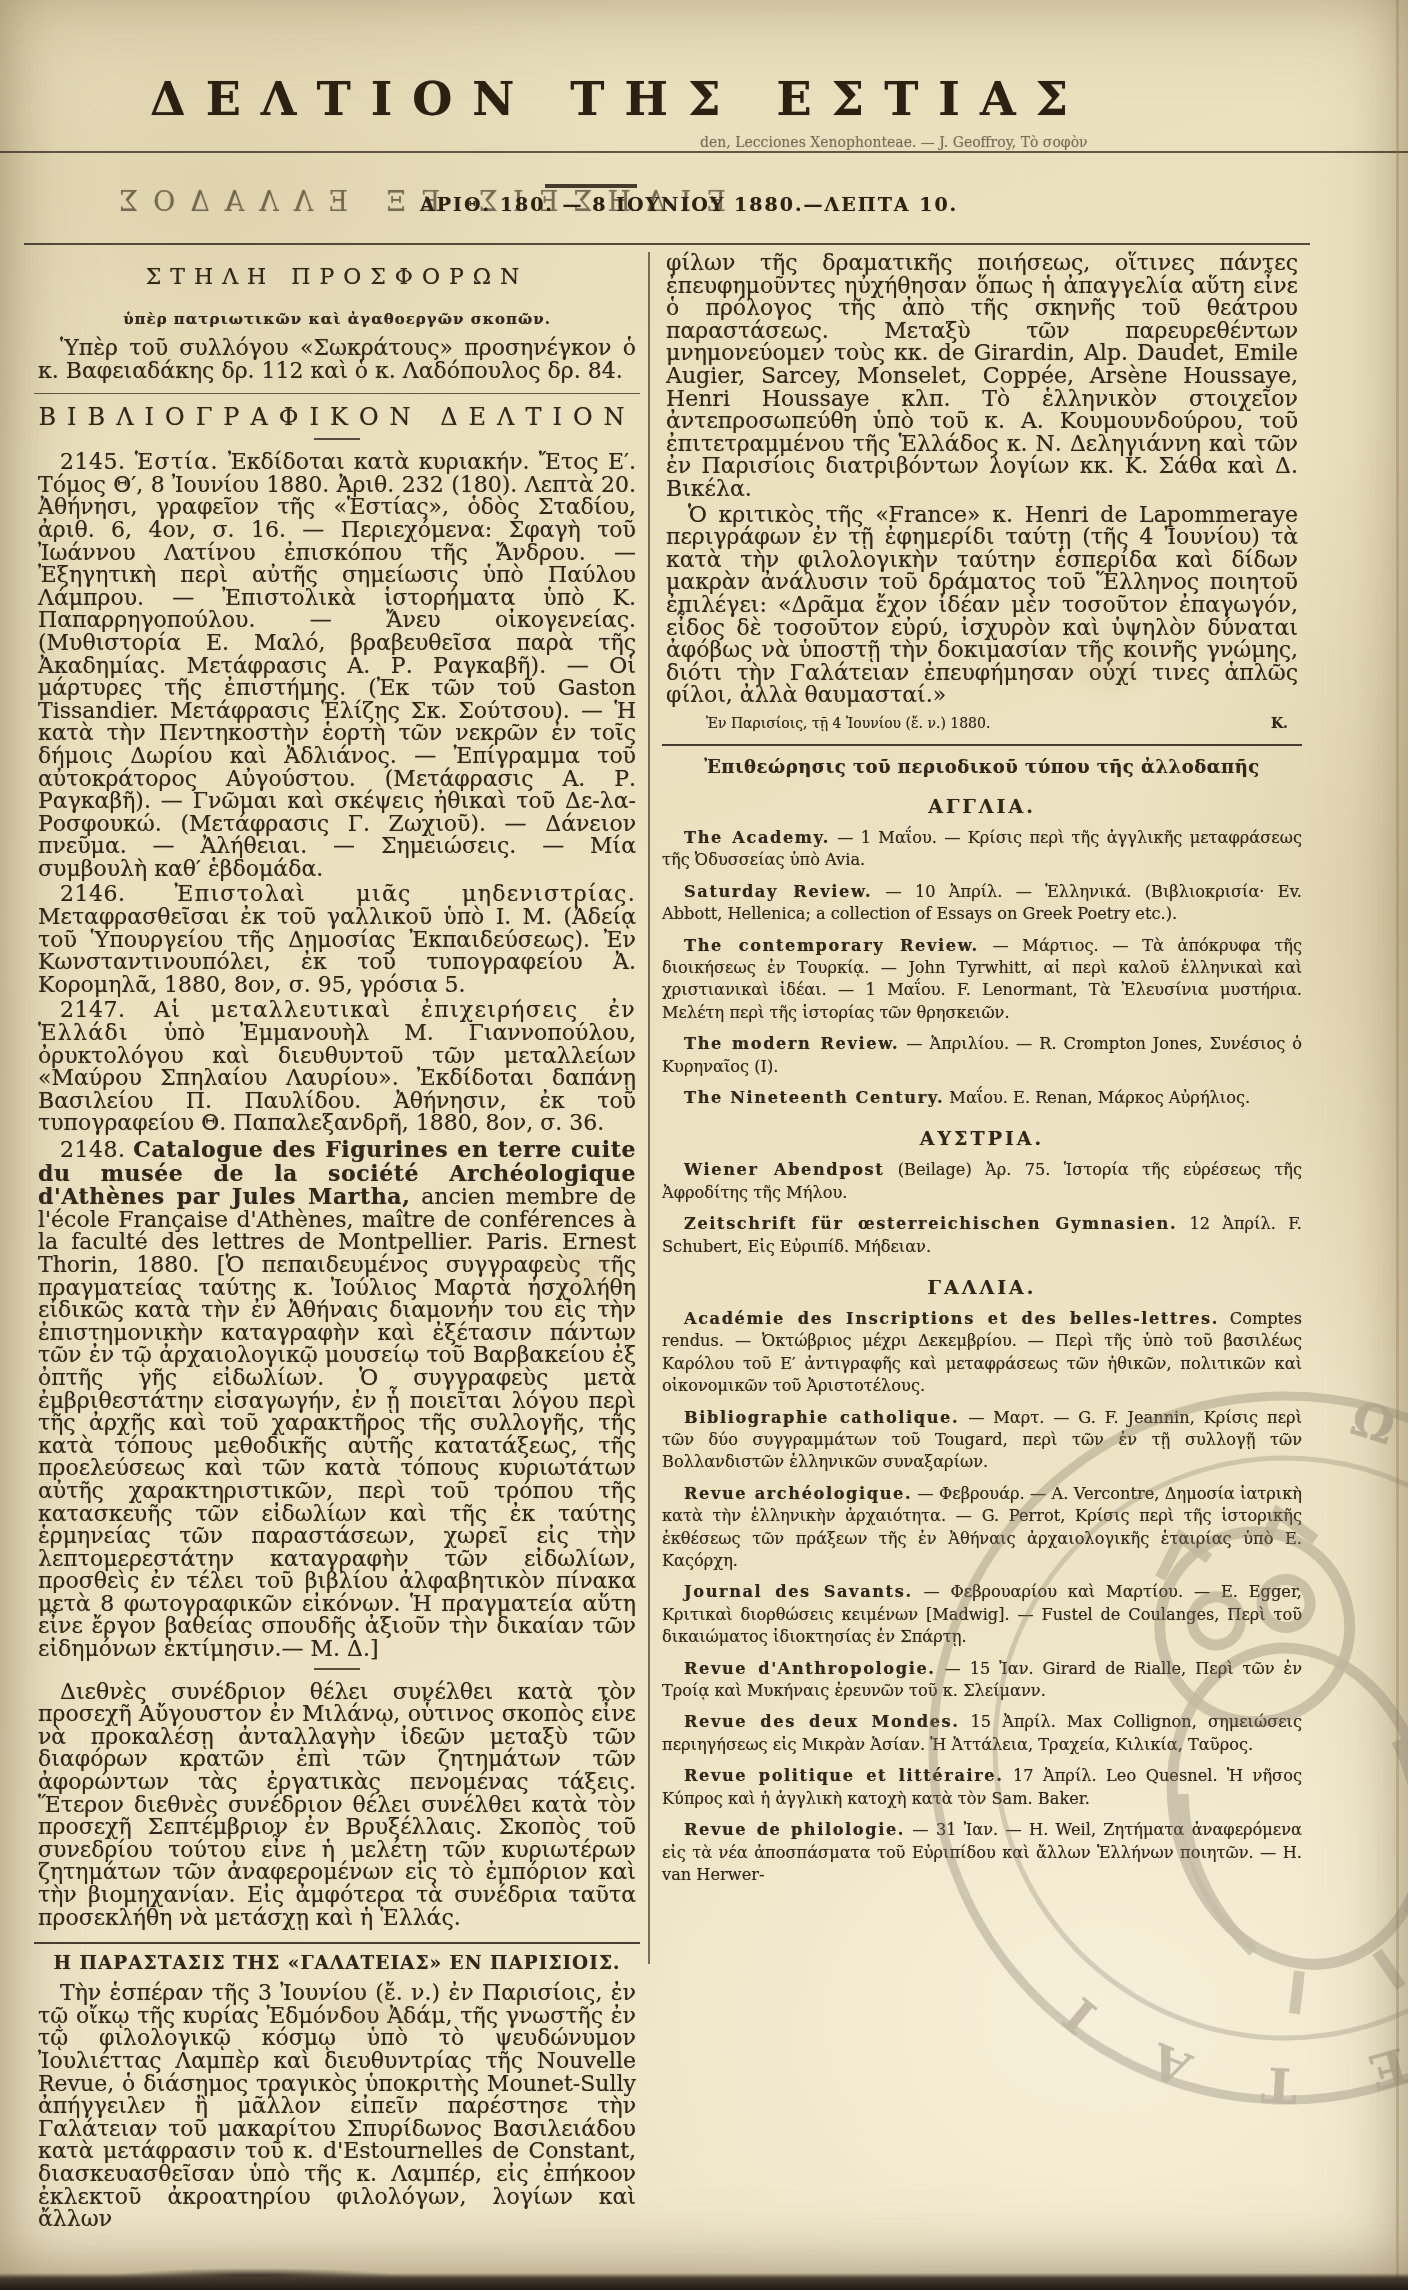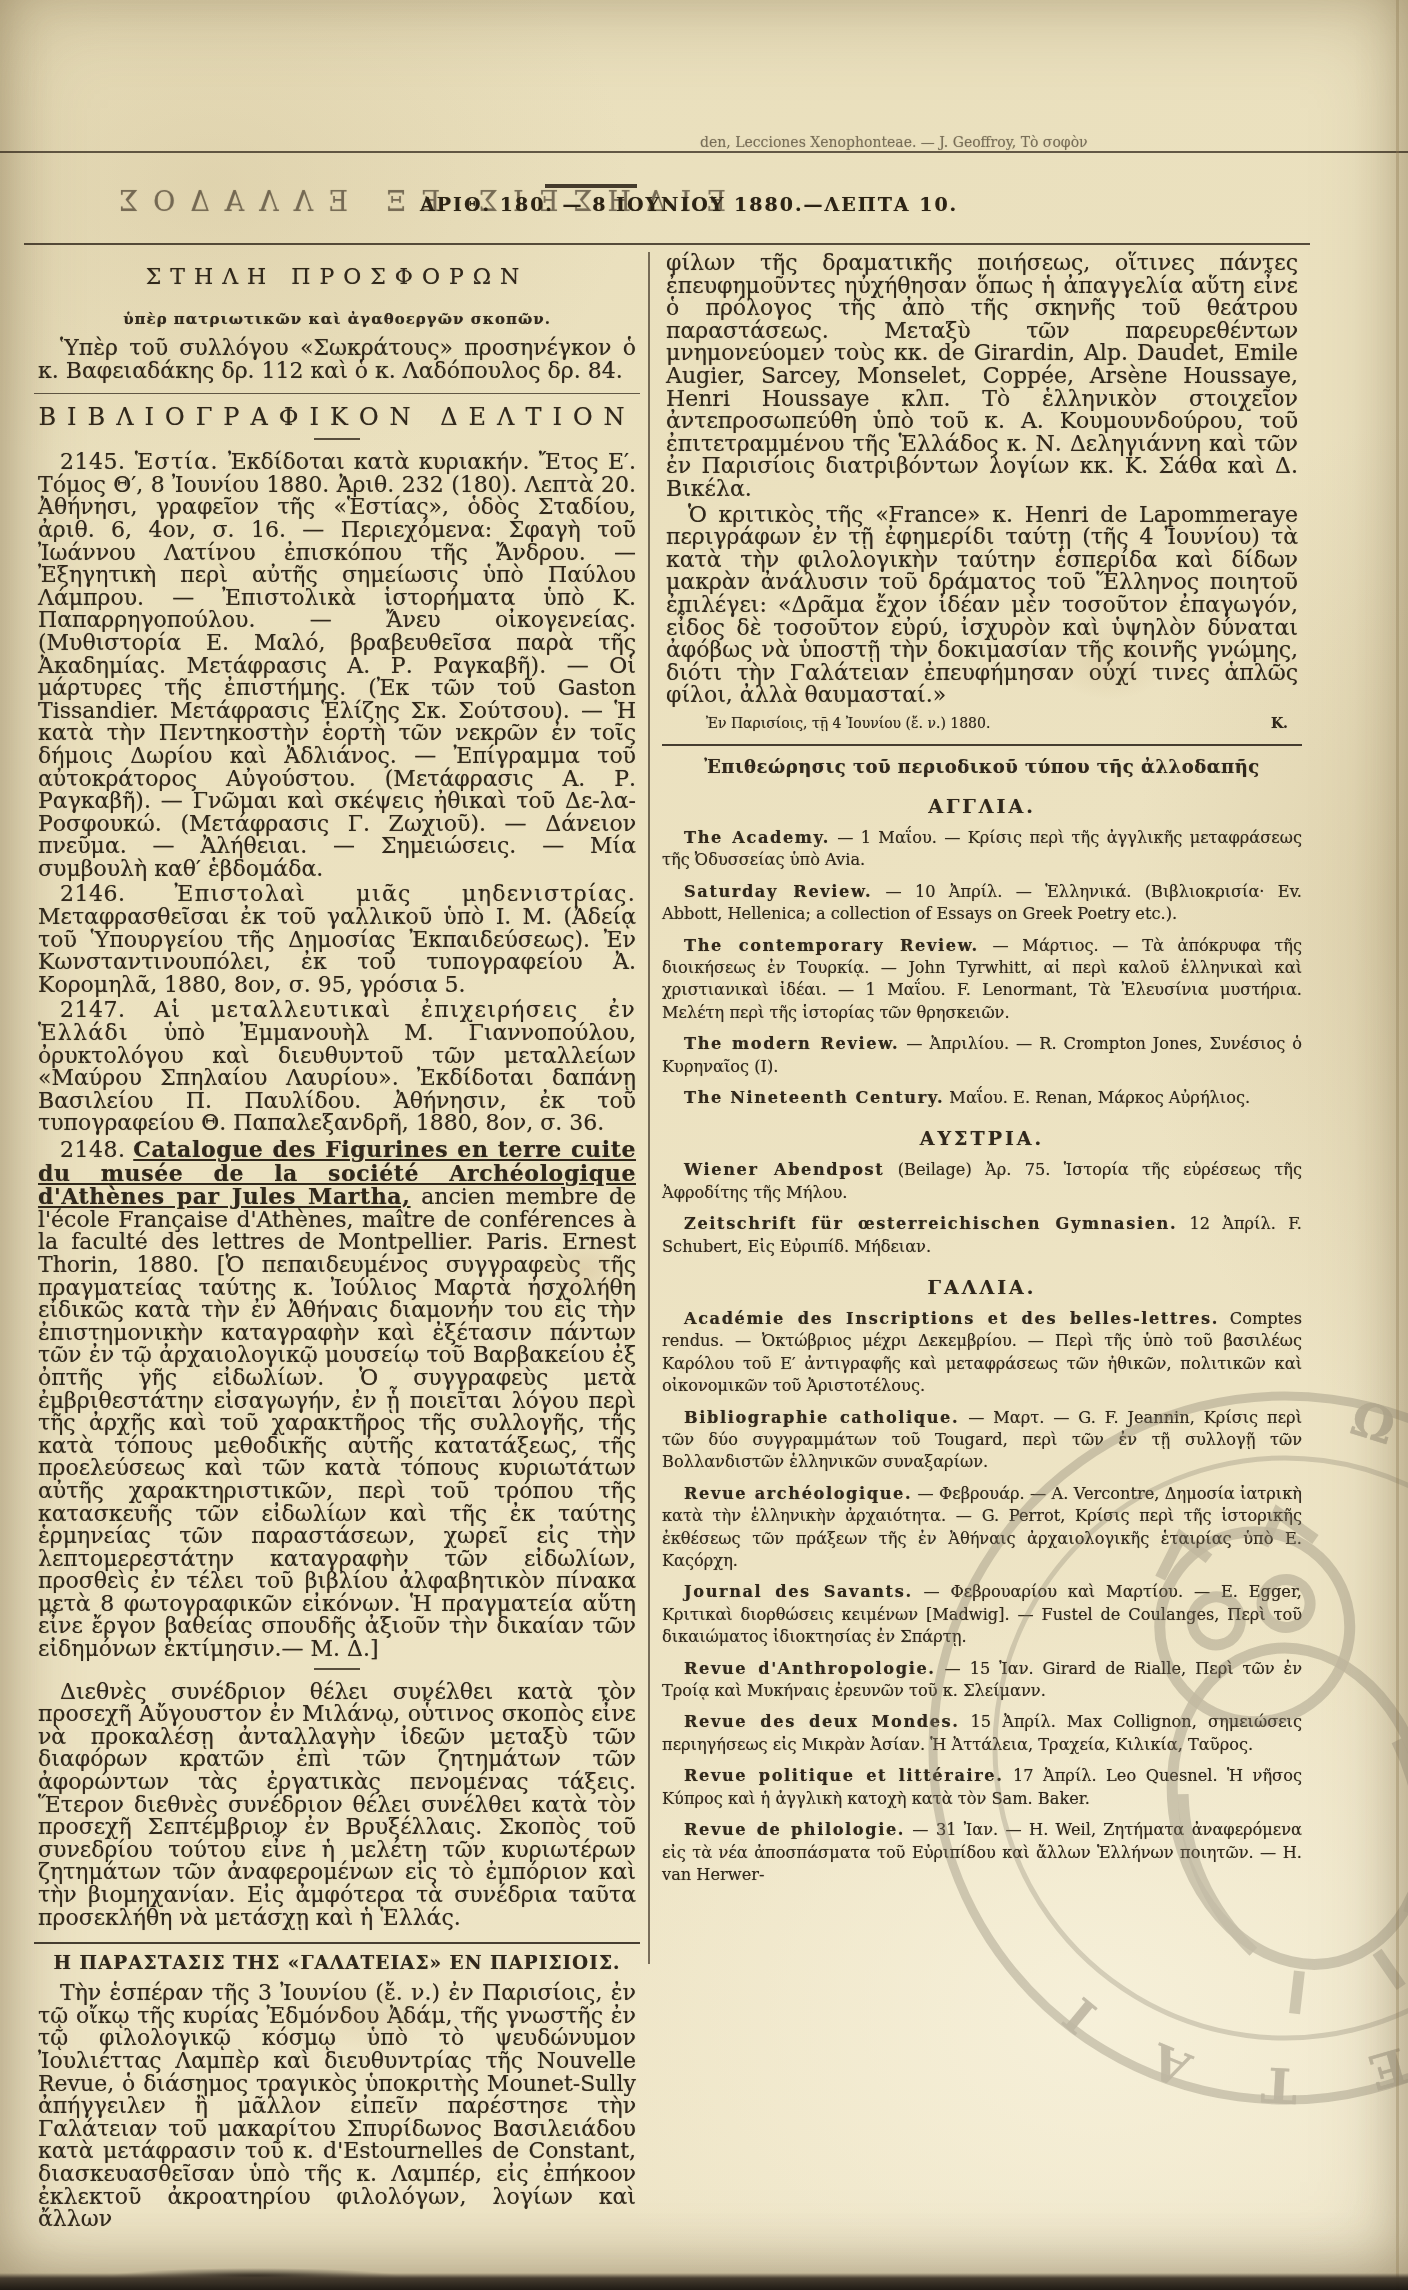--- a/index.html
+++ b/index.html
@@ -37,21 +37,21 @@
   .ghost-topline{left:700px;top:134px;font-size:14px;color:rgba(96,85,62,.45);}
   
   .col{position:absolute;top:252px;text-align:justify;}
   .col-left{left:34px;width:606px;}
   .col-right{left:662px;width:640px;}
   .col-divider{position:absolute;left:648px;top:252px;width:1.5px;height:1712px;background:rgba(55,44,30,.65);}
   .body{font-size:22px;line-height:22.6px;margin:0 4px 3px;text-indent:22px;}
   .noindent{text-indent:0;}
   .num{letter-spacing:.5px;}
   .sp{letter-spacing:1.3px;}
-  .bold-fr{font-weight:700;letter-spacing:.6px;text-decoration:underline;}
+  .bold-fr{font-weight:700;letter-spacing:.6px;}
   .h-offers{font-size:22px;font-weight:400;letter-spacing:9px;text-align:center;margin:12px 0 21px;}
   .h-offers-sub{font-size:15px;font-weight:700;letter-spacing:1px;text-align:center;margin:0 0 9px;text-indent:0;}
   .rule-col{border:0;border-top:1.5px solid rgba(50,40,28,.75);margin:11px 0 9px;}
   .h-biblio{font-size:24px;font-weight:400;letter-spacing:11px;text-align:center;margin:8px 0 2px;white-space:nowrap;}
   .dash-center{width:46px;border:0;border-top:2px solid rgba(50,40,28,.8);margin:7px auto 11px;}
   .rule-strong{border:0;border-top:2.5px solid rgba(40,32,22,.85);margin:13px 0 8px;}
   .h-galatea{font-size:18.5px;font-weight:700;letter-spacing:1px;text-align:center;margin:4px 0 9px;white-space:nowrap;}
   .h-review{font-size:18px;font-weight:600;letter-spacing:.5px;text-align:center;margin:10px 0 8px;}
   .h-country{font-size:19px;font-weight:700;letter-spacing:3px;text-align:center;margin:18px 0 10px;}
   .rev{font-size:16.2px;line-height:22.4px;margin:0 0 9px;text-indent:22px;}
@@ -71,20 +71,21 @@
   .spot3{left:300px;top:1980px;width:140px;height:70px;background:radial-gradient(ellipse,rgba(150,115,60,.12),transparent 70%);}
 </style>
 </head>
 <body>
 
 <div class="page">
 
   <div class="ghost ghost-masthead">ΕΙΔΗΣΕΙΣ ΕΞ ΕΛΛΑΔΟΣ</div>
   <div class="ghost ghost-topline">den, Lecciones Xenophonteae. — J. Geoffroy, Τὸ σοφὸν</div>
 
+  <div class="masthead">ΔΕΛΤΙΟΝ ΤΗΣ ΕΣΤΙΑΣ</div>
   <div class="rule-full"></div>
   <div class="short-bar"></div>
   <div class="issue-line">ΑΡΙΘ. 180. — 8 ΙΟΥΝΙΟΥ 1880.—ΛΕΠΤΑ 10.</div>
   <div class="rule-content"></div>
 
   <div class="col-divider"></div>
 
   <div class="col col-left">
 
     <h2 class="h-offers">ΣΤΗΛΗ ΠΡΟΣΦΟΡΩΝ</h2>

